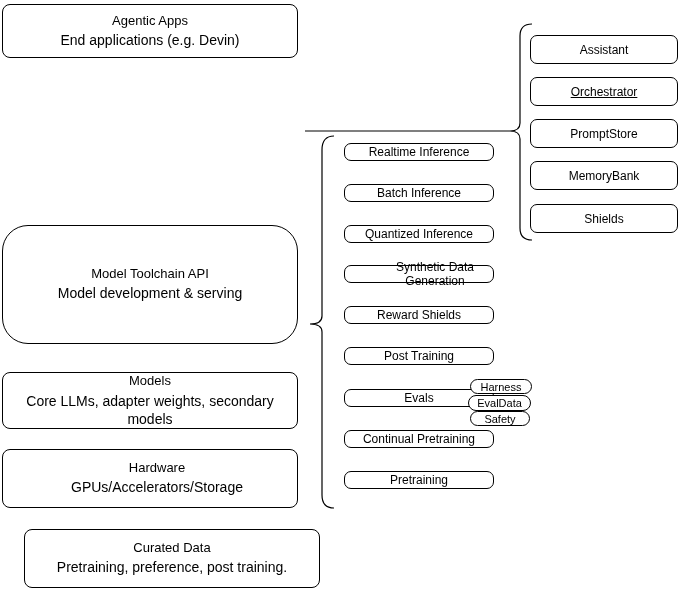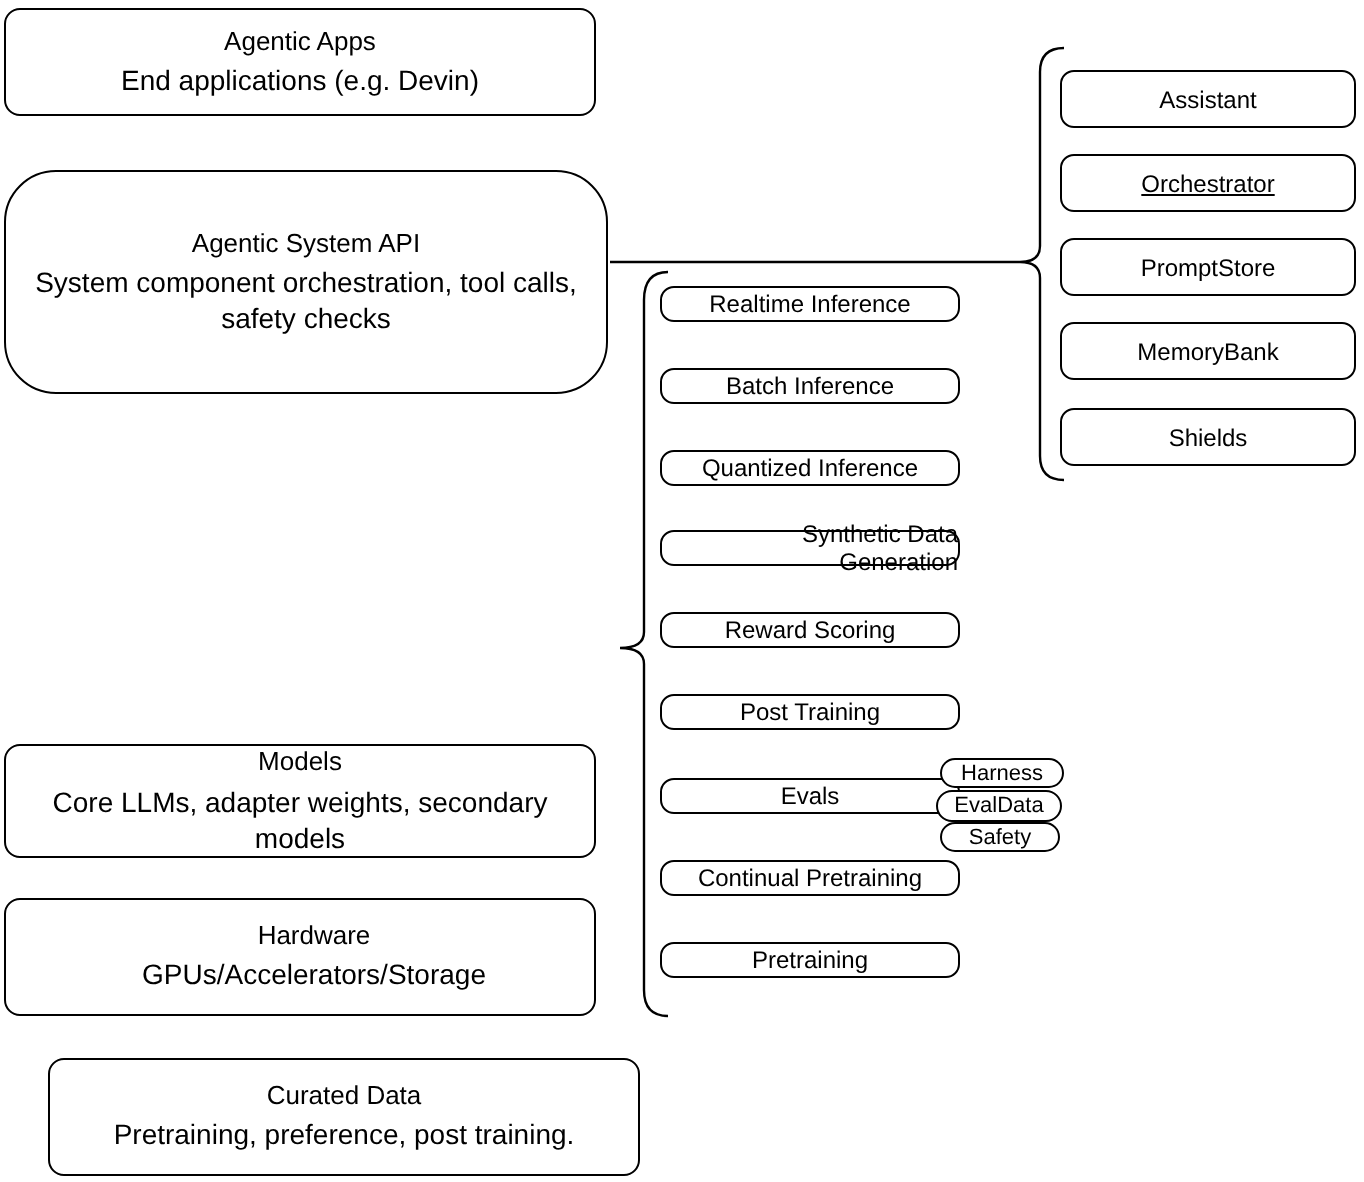--- a/index.html
+++ b/index.html
@@ -22,24 +22,24 @@
   .lbox{
     position:absolute;left:2px;width:296px;
     border:1px solid #000000;background:#ffffff;
     display:flex;flex-direction:column;align-items:center;justify-content:center;
     text-align:center;padding:0 14px;
   }
   .lbox .title{font-size:13px;line-height:1.25;}
   .lbox .sub{font-size:14px;line-height:1.25;margin-top:3px;}
 
   .mbox{
-    position:absolute;left:330px;width:150px;height:18px;
+    position:absolute;left:344px;width:150px;height:18px;
     border:1px solid #000000;border-radius:7px;background:#ffffff;
     display:flex;align-items:center;justify-content:center;
-    font-size:12px;text-align:right;
+    font-size:12px;text-align:center;
   }
   .rbox{
     position:absolute;left:530px;width:148px;height:29px;
     border:1px solid #000000;border-radius:7px;background:#ffffff;
     display:flex;align-items:center;justify-content:center;
     font-size:12px;text-align:center;
   }
   .pill{
     position:absolute;
     border:1px solid #000000;border-radius:9px;background:#ffffff;
@@ -59,46 +59,46 @@
     <path d="M 532 24 Q 520 24 520 36 L 520 123 Q 520 131 510 131 Q 520 131 520 139 L 520 228 Q 520 240 532 240"></path>
 
     <path d="M 334 136 Q 322 136 322 150 L 322 316 Q 322 324 310 324 Q 322 324 322 332 L 322 495 Q 322 508 334 508"></path>
   </svg>
 
   <div class="lbox" style="top:4px;height:54px;border-radius:8px;">
     <div class="title">Agentic Apps</div>
     <div class="sub">End applications (e.g. Devin)</div>
   </div>
 
-  <div class="lbox" style="top:85px;height:112px;width:302px;border-radius:26px;">
-    <div class="title">Agentic System API</div>
-    <div class="sub">System component orchestration, tool calls, safety checks</div>
+
+  <div class="lbox" style="top:225px;height:119px;border-radius:26px;">
+    <div class="title">Model Toolchain API</div>
+    <div class="sub">Model development &amp; serving</div>
   </div>
-
 
   <div class="lbox" style="top:372px;height:57px;border-radius:8px;justify-content:space-between;">
     <div class="title">Models</div>
     <div class="sub">Core LLMs, adapter weights, secondary models</div>
   </div>
 
   <div class="lbox" style="top:449px;height:59px;border-radius:8px;padding-left:28px;">
     <div class="title">Hardware</div>
     <div class="sub">GPUs/Accelerators/Storage</div>
   </div>
 
   <div class="lbox" style="top:529px;height:59px;border-radius:8px;margin-left:22px;">
     <div class="title">Curated Data</div>
     <div class="sub">Pretraining, preference, post training.</div>
   </div>
 
   <div class="mbox" style="top:143px;">Realtime Inference</div>
   <div class="mbox" style="top:184px;">Batch Inference</div>
   <div class="mbox" style="top:225px;">Quantized Inference</div>
   <div class="mbox" style="top:265px;padding-left:32px;">Synthetic Data Generation</div>
-  <div class="mbox" style="top:306px;">Reward Scoring</div>
+  <div class="mbox" style="top:306px;">Reward Shields</div>
   <div class="mbox" style="top:347px;">Post Training</div>
   <div class="mbox" style="top:389px;">Evals</div>
   <div class="mbox" style="top:430px;">Continual Pretraining</div>
   <div class="mbox" style="top:471px;">Pretraining</div>
 
   <div class="pill" style="left:470px;top:379px;width:62px;height:15px;">Harness</div>
   <div class="pill" style="left:468px;top:395px;width:63px;height:16px;">EvalData</div>
   <div class="pill" style="left:470px;top:411px;width:60px;height:15px;">Safety</div>
 
   <div class="rbox" style="top:35px;">Assistant</div>

